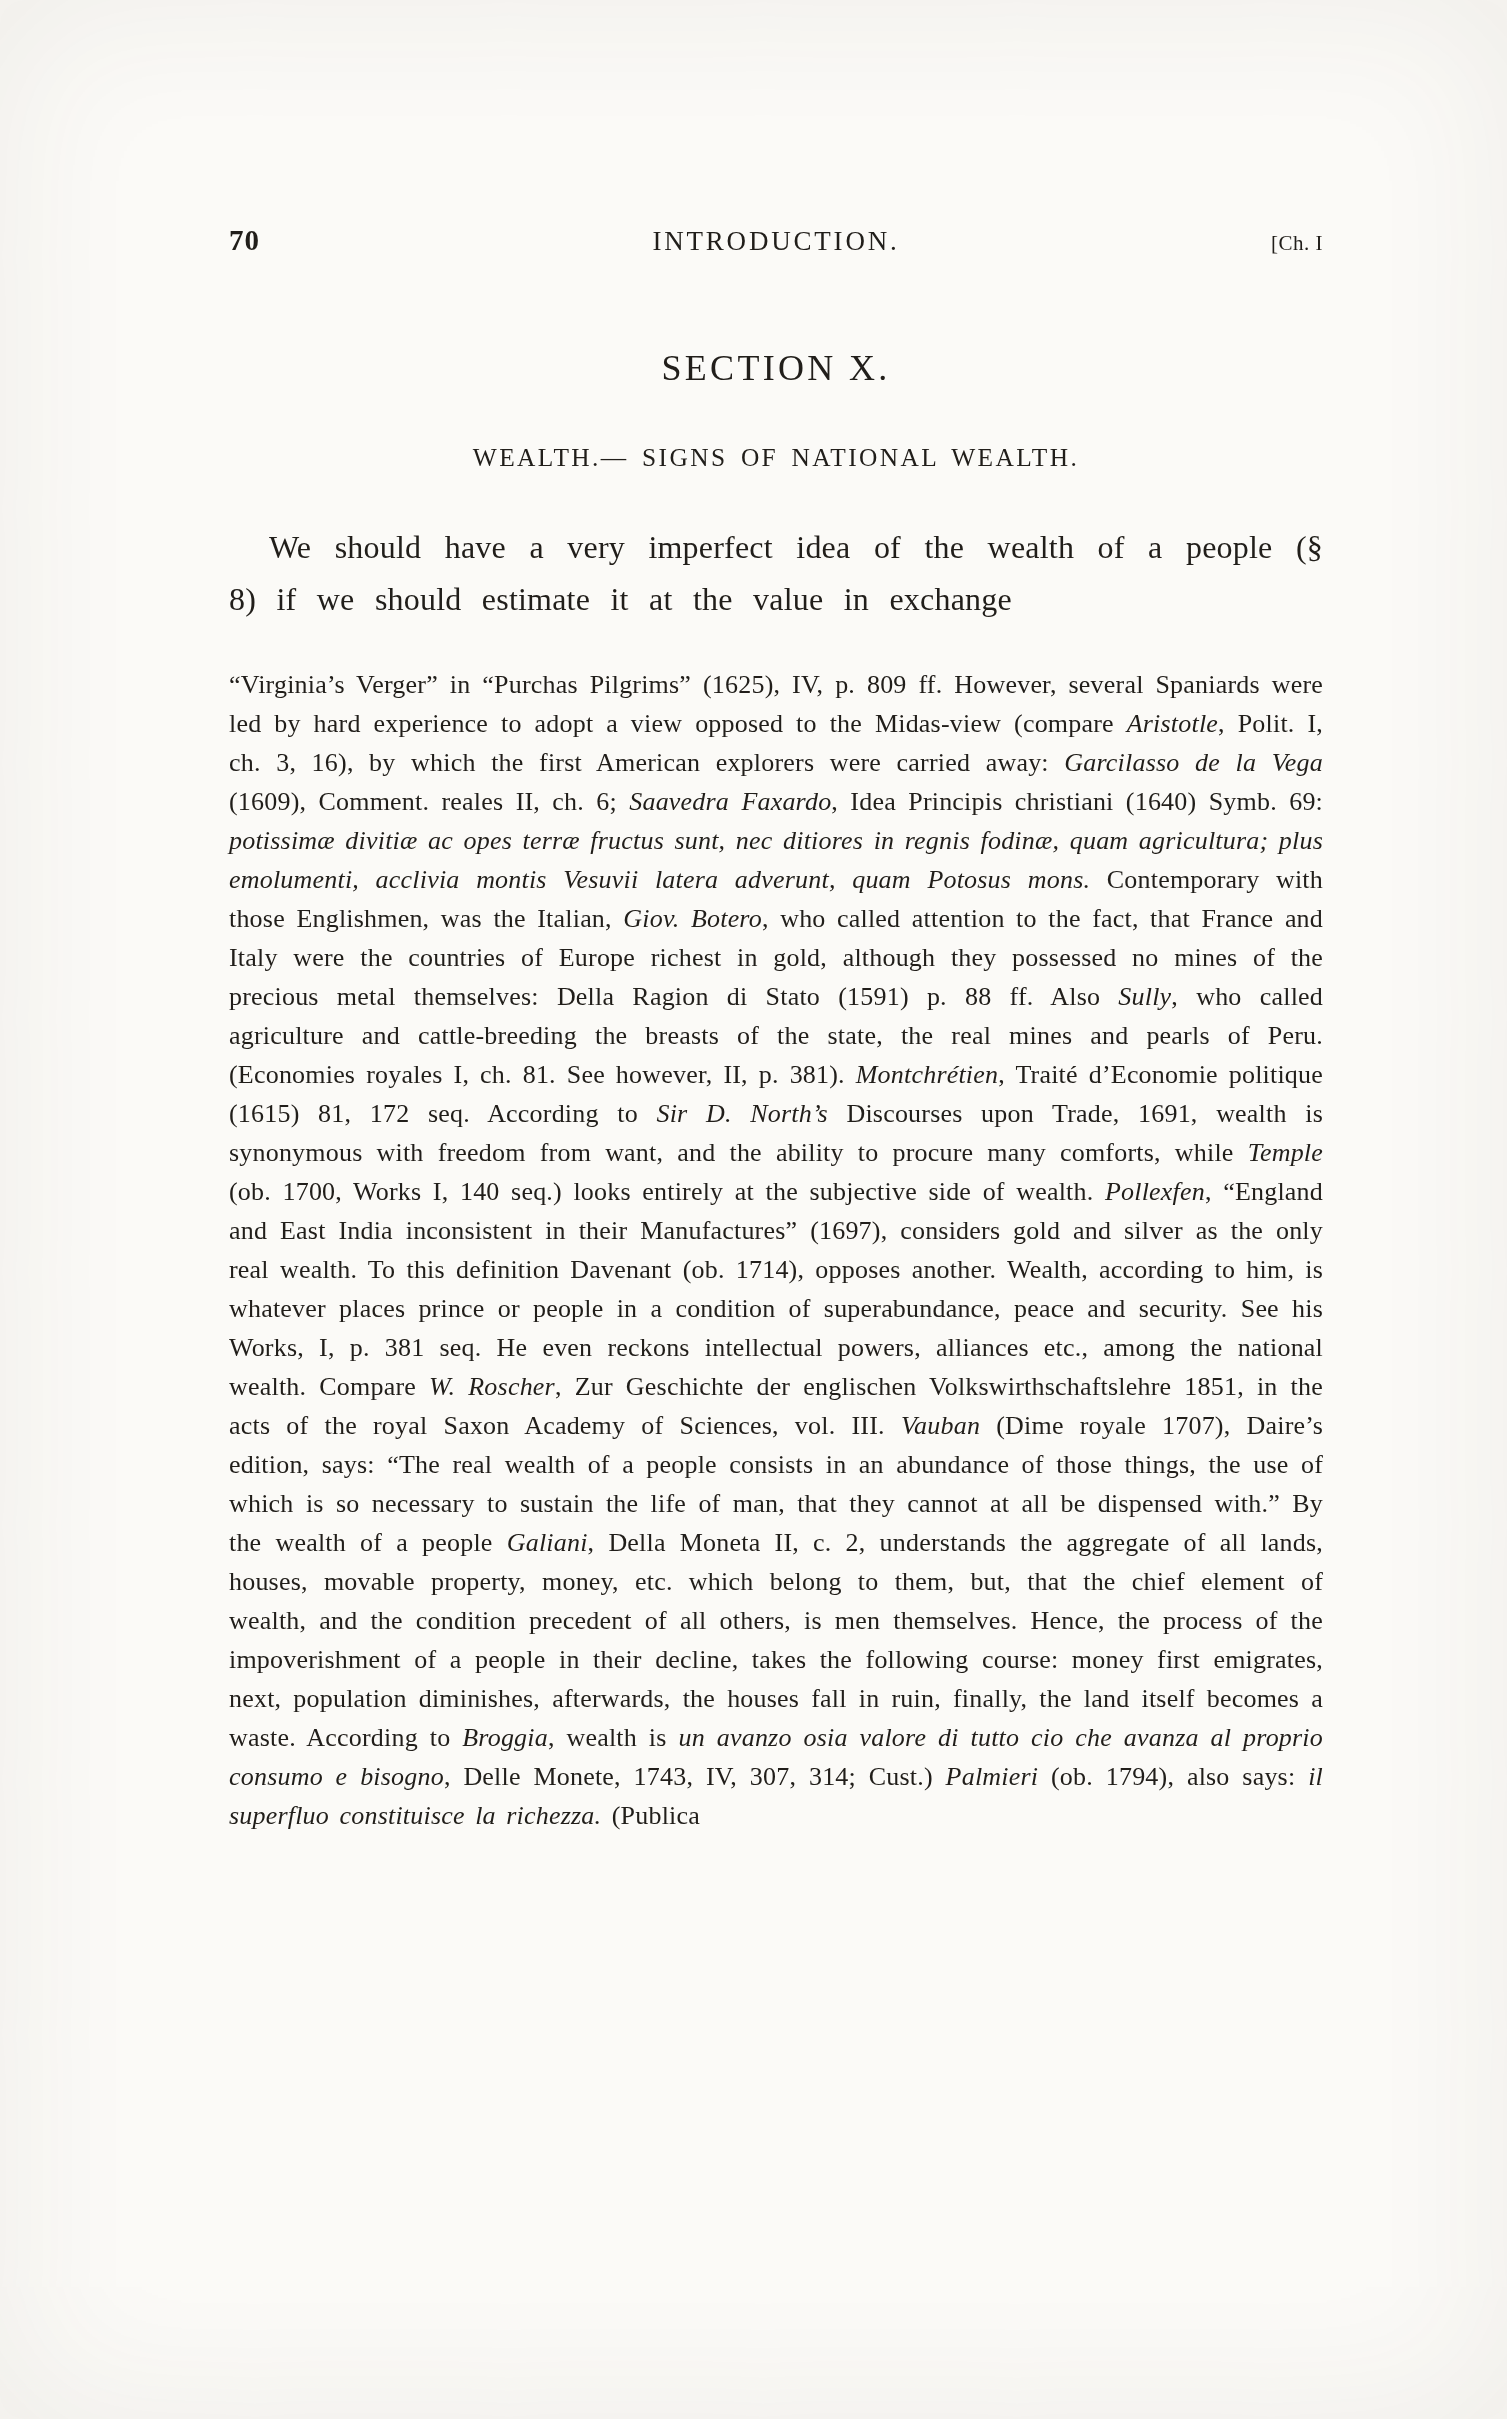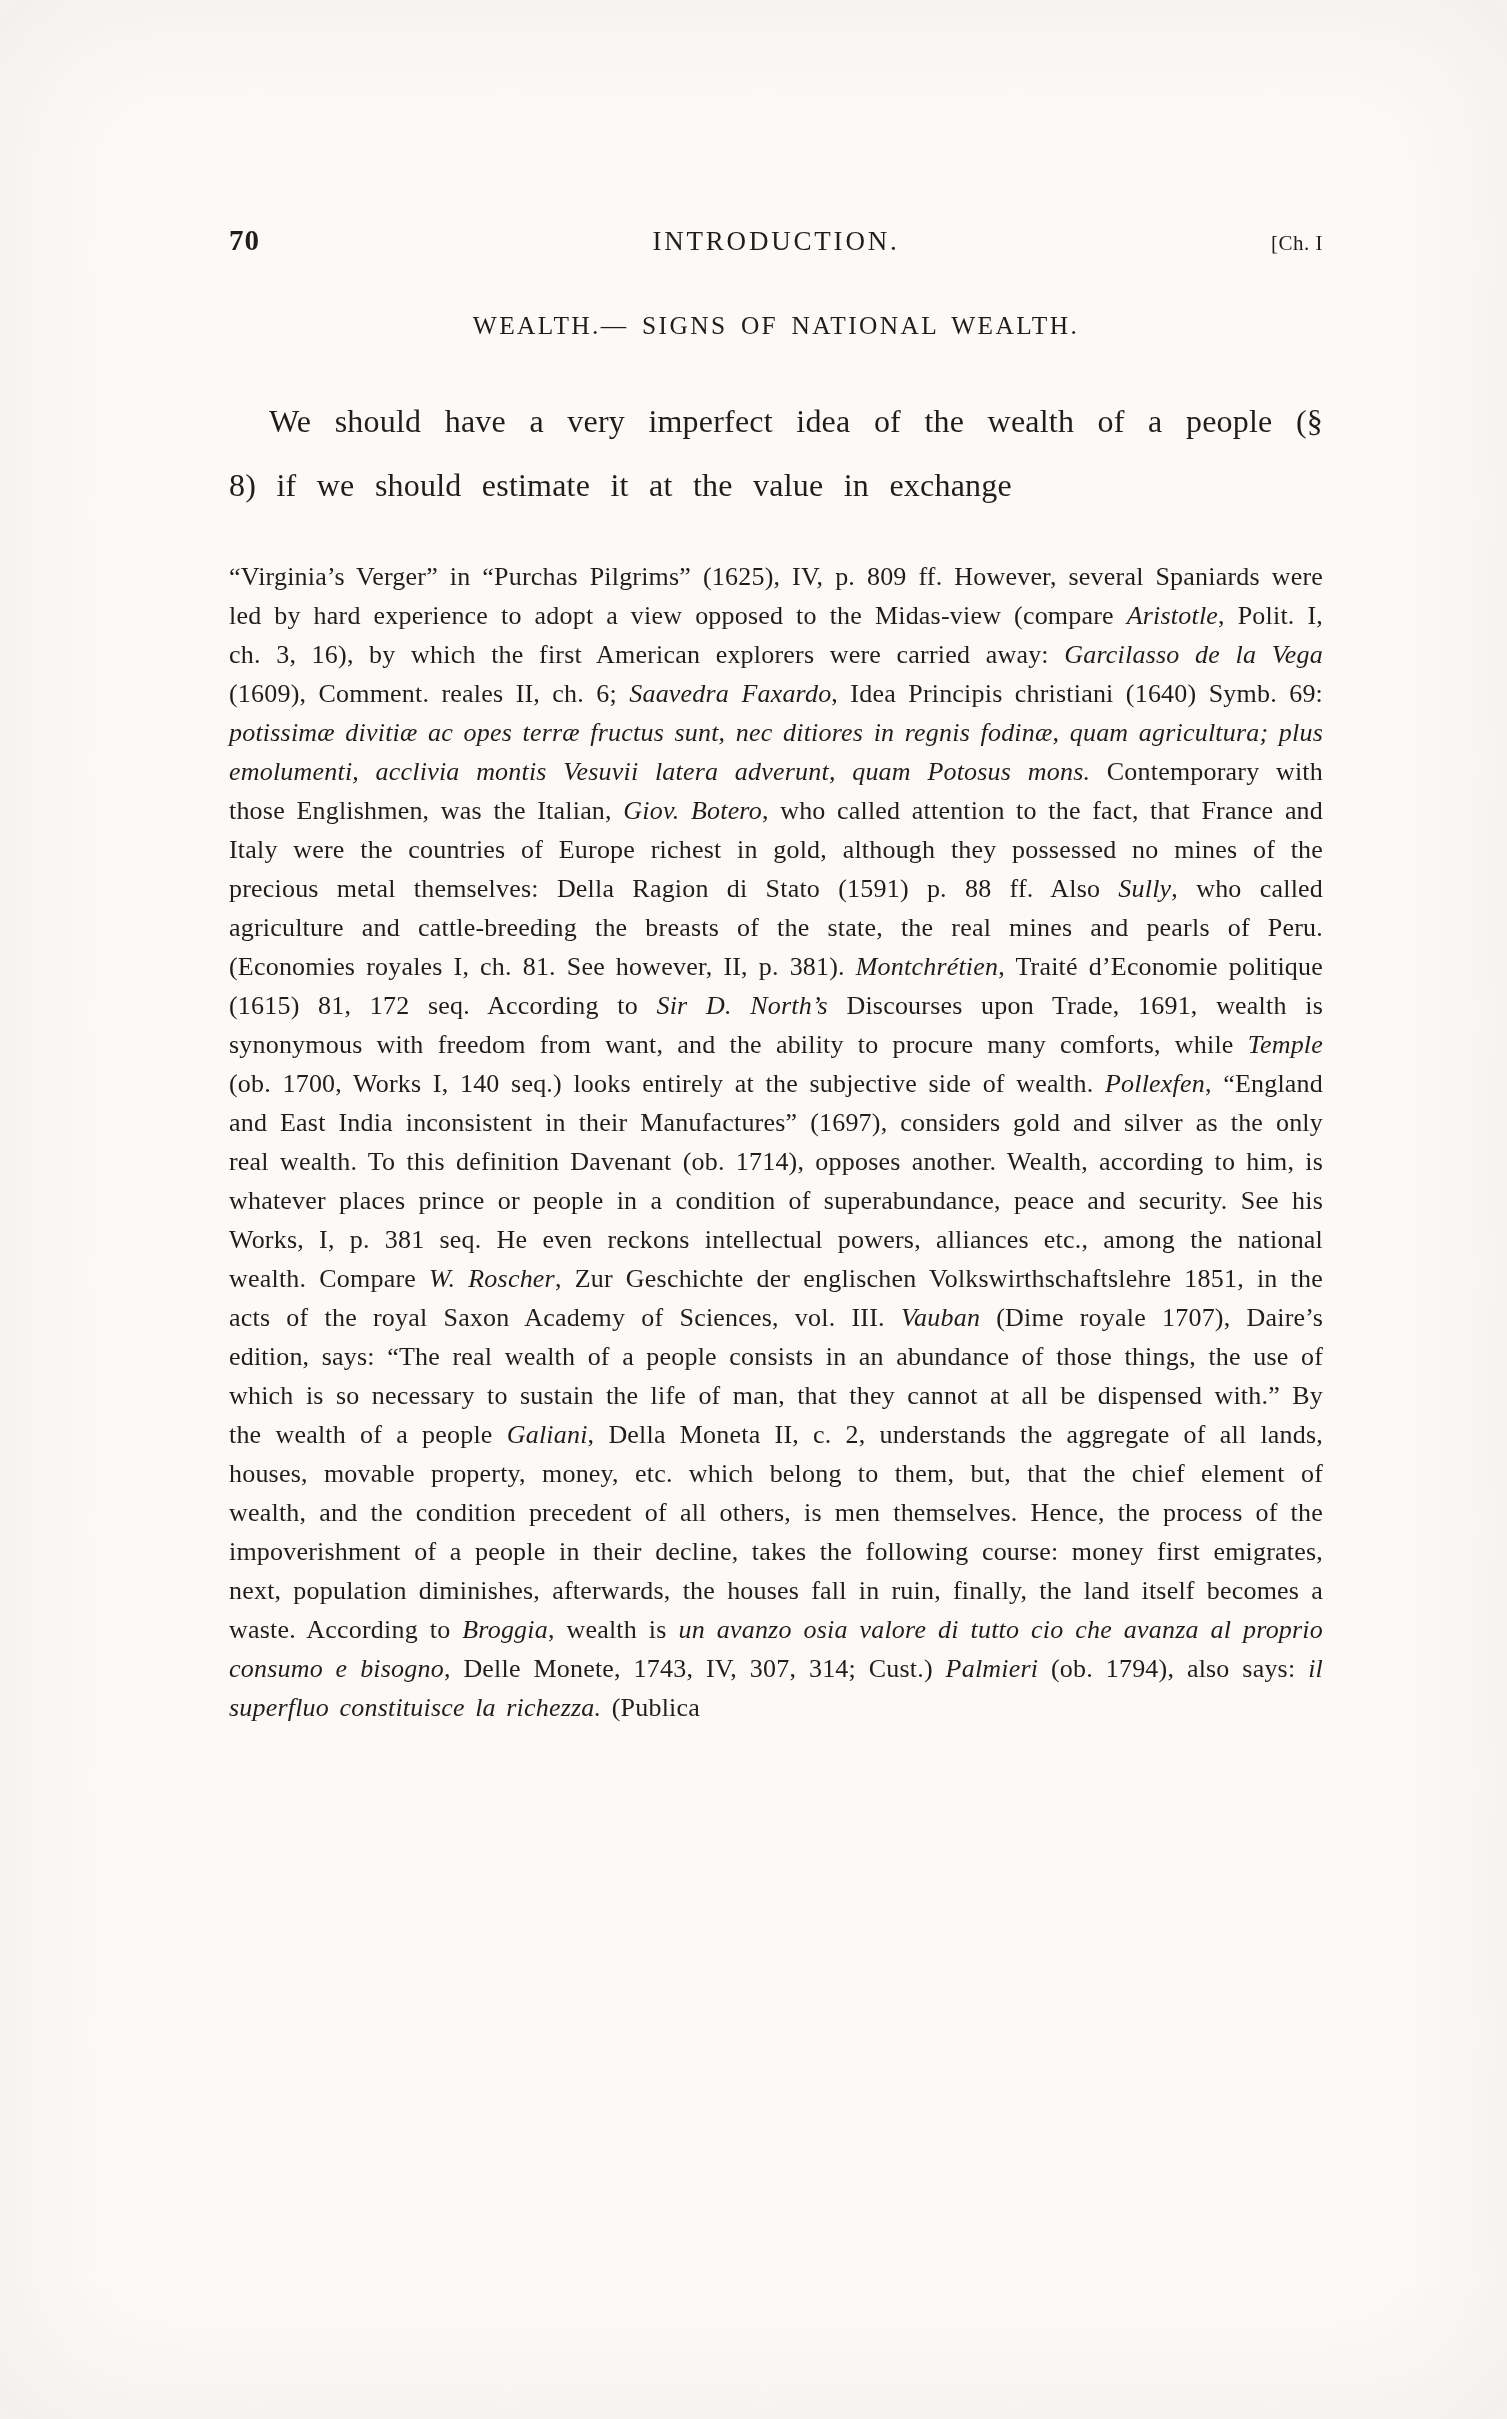--- a/index.html
+++ b/index.html
@@ -61,21 +61,21 @@
     text-align: center;
     font-size: 25.4px;
     font-weight: 400;
     letter-spacing: 2.4px;
     word-spacing: 4.7px;
   }
 
   .lead-paragraph {
     margin-top: 49px;
     font-size: 32px;
-    line-height: 64px;
+    line-height: 52px;
     text-align: justify;
     text-indent: 40px;
     word-spacing: 12.2px;
     letter-spacing: 0.2px;
   }
 
   .footnote {
     margin-top: 40px;
     font-size: 26px;
     line-height: 39px;
@@ -91,20 +91,21 @@
 <body>
 
 <div class="page">
 
   <header class="running-head">
     <span class="pagenum">70</span>
     <span class="running-title">INTRODUCTION.</span>
     <span class="chapter">[Ch. I</span>
   </header>
 
+  <h1 class="section-heading">SECTION X.</h1>
 
   <h2 class="section-subheading">WEALTH.— SIGNS OF NATIONAL WEALTH.</h2>
 
   <p class="lead-paragraph">We should have a very imperfect idea of the wealth of a people (§ 8) if we should estimate it at the value in exchange</p>
 
   <div class="footnote"><span>“Virginia’s Verger” in “Purchas Pilgrims” (1625), IV, p. 809 ff. However, several Spaniards were led by hard experience to adopt a view opposed to the Midas-view (compare </span><i>Aristotle</i><span>, Polit. I, ch. 3, 16), by which the first American explorers were carried away: </span><i>Garcilasso de la Vega</i><span> (1609), Comment. reales II, ch. 6; </span><i>Saavedra Faxardo</i><span>, Idea Principis christiani (1640) Symb. 69: </span><i>potissimæ divitiæ ac opes terræ fructus sunt, nec ditiores in regnis fodinæ, quam agricultura; plus emolumenti, acclivia montis Vesuvii latera adverunt, quam Potosus mons.</i><span> Contemporary with those Englishmen, was the Italian, </span><i>Giov. Botero</i><span>, who called attention to the fact, that France and Italy were the countries of Europe richest in gold, although they possessed no mines of the precious metal themselves: Della Ragion di Stato (1591) p. 88 ff. Also </span><i>Sully</i><span>, who called agriculture and cattle-breeding the breasts of the state, the real mines and pearls of Peru. (Economies royales I, ch. 81. See however, II, p. 381). </span><i>Montchrétien</i><span>, Traité d’Economie politique (1615) 81, 172 seq. According to </span><i>Sir D. North’s</i><span> Discourses upon Trade, 1691, wealth is synonymous with freedom from want, and the ability to procure many comforts, while </span><i>Temple</i><span> (ob. 1700, Works I, 140 seq.) looks entirely at the subjective side of wealth. </span><i>Pollexfen</i><span>, “England and East India inconsistent in their Manufactures” (1697), considers gold and silver as the only real wealth. To this definition Davenant (ob. 1714), opposes another. Wealth, according to him, is whatever places prince or people in a condition of superabundance, peace and security. See his Works, I, p. 381 seq. He even reckons intellectual powers, alliances etc., among the national wealth. Compare </span><i>W. Roscher</i><span>, Zur Geschichte der englischen Volkswirthschaftslehre 1851, in the acts of the royal Saxon Academy of Sciences, vol. III. </span><i>Vauban</i><span> (Dime royale 1707), Daire’s edition, says: “The real wealth of a people consists in an abundance of those things, the use of which is so necessary to sustain the life of man, that they cannot at all be dispensed with.” By the wealth of a people </span><i>Galiani</i><span>, Della Moneta II, c. 2, understands the aggregate of all lands, houses, movable property, money, etc. which belong to them, but, that the chief element of wealth, and the condition precedent of all others, is men themselves. Hence, the process of the impoverishment of a people in their decline, takes the following course: money first emigrates, next, population diminishes, afterwards, the houses fall in ruin, finally, the land itself becomes a waste. According to </span><i>Broggia</i><span>, wealth is </span><i>un avanzo osia valore di tutto cio che avanza al proprio consumo e bisogno</i><span>, Delle Monete, 1743, IV, 307, 314; Cust.) </span><i>Palmieri</i><span> (ob. 1794), also says: </span><i>il superfluo constituisce la richezza.</i><span> (Publica</span></div>
 
 </div>
 
 

